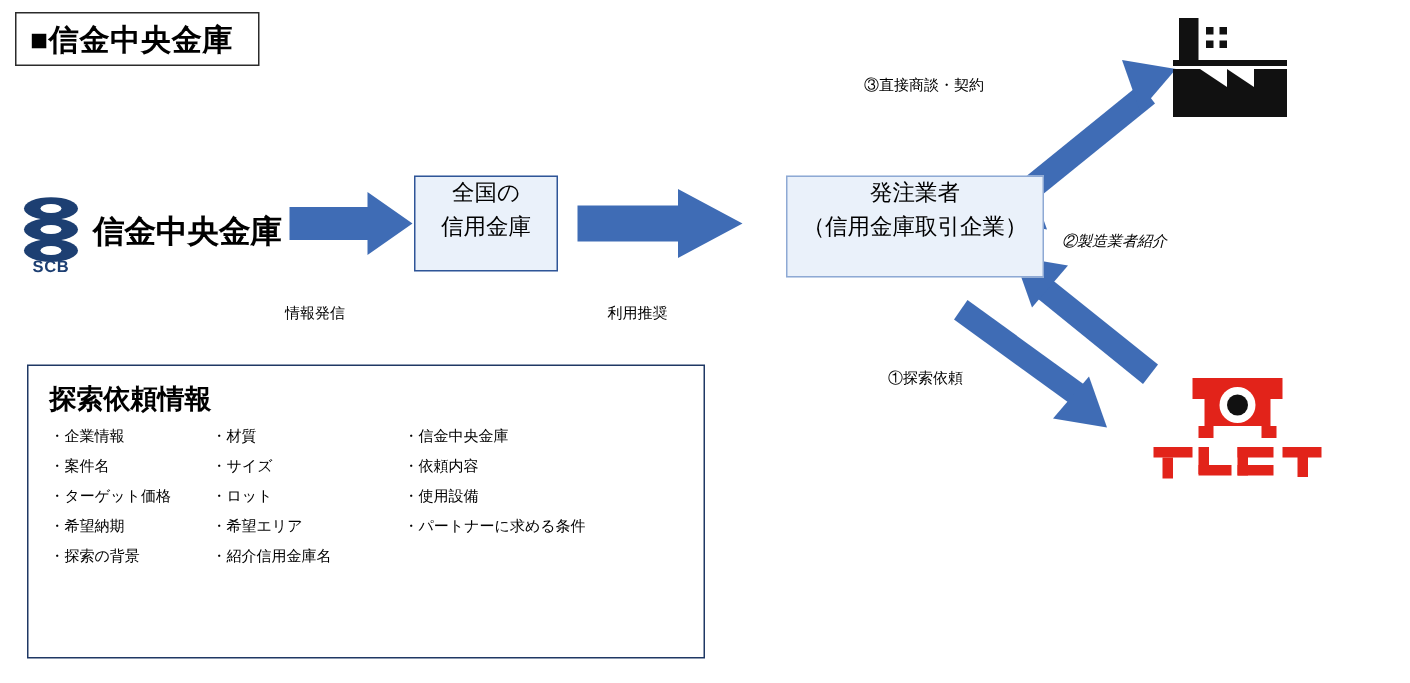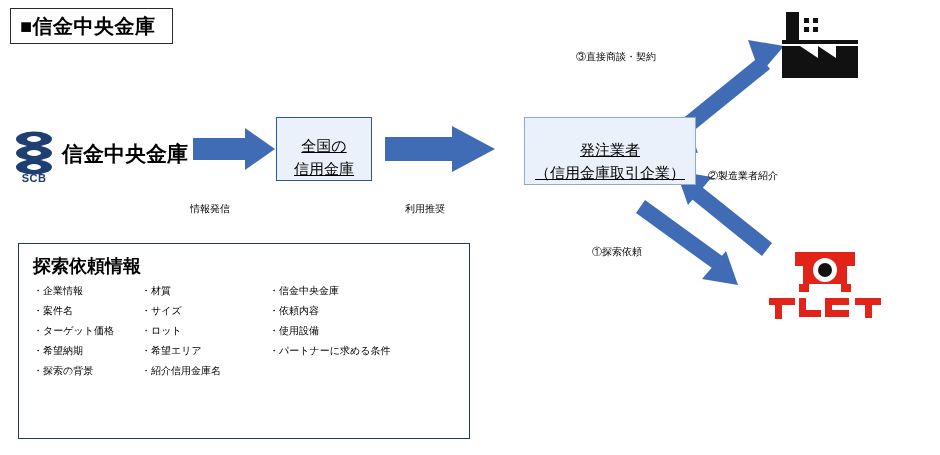--- a/index.html
+++ b/index.html
@@ -68,26 +68,25 @@
 
   
   .node-box {
     position: absolute;
     box-sizing: border-box;
     border: 1.2px solid #2f5597;
     background: #eaf1fa;
     display: flex;
     flex-direction: column;
     align-items: center;
-    justify-content: flex-end;
+    justify-content: flex-start;
     font-size: 15px;
     line-height: 1.5;
     text-align: center;
     color: #000000;
-    text-decoration: underline;
   }
   #box-shinkin {
     left: 276px;
     top: 117px;
     width: 96px;
     height: 64px;
   }
   #box-hacchu {
     left: 508px;
     top: 117px;
@@ -99,21 +98,21 @@
 
   
   .arrow-label {
     position: absolute;
     font-size: 10px;
     white-space: nowrap;
   }
   #label-joho { left: 190px; top: 202px; }
   #label-riyo { left: 405px; top: 202px; }
   #label-chokusetsu { left: 576px; top: 50px; }
-  #label-seizo { left: 708px; top: 169px; }
+  #label-seizo { left: 708px; top: 154px; font-style: italic; }
   #label-tansaku { left: 592px; top: 245px; }
 
   
   #arrows {
     position: absolute;
     left: 0;
     top: 0;
     width: 940px;
     height: 455px;
   }

